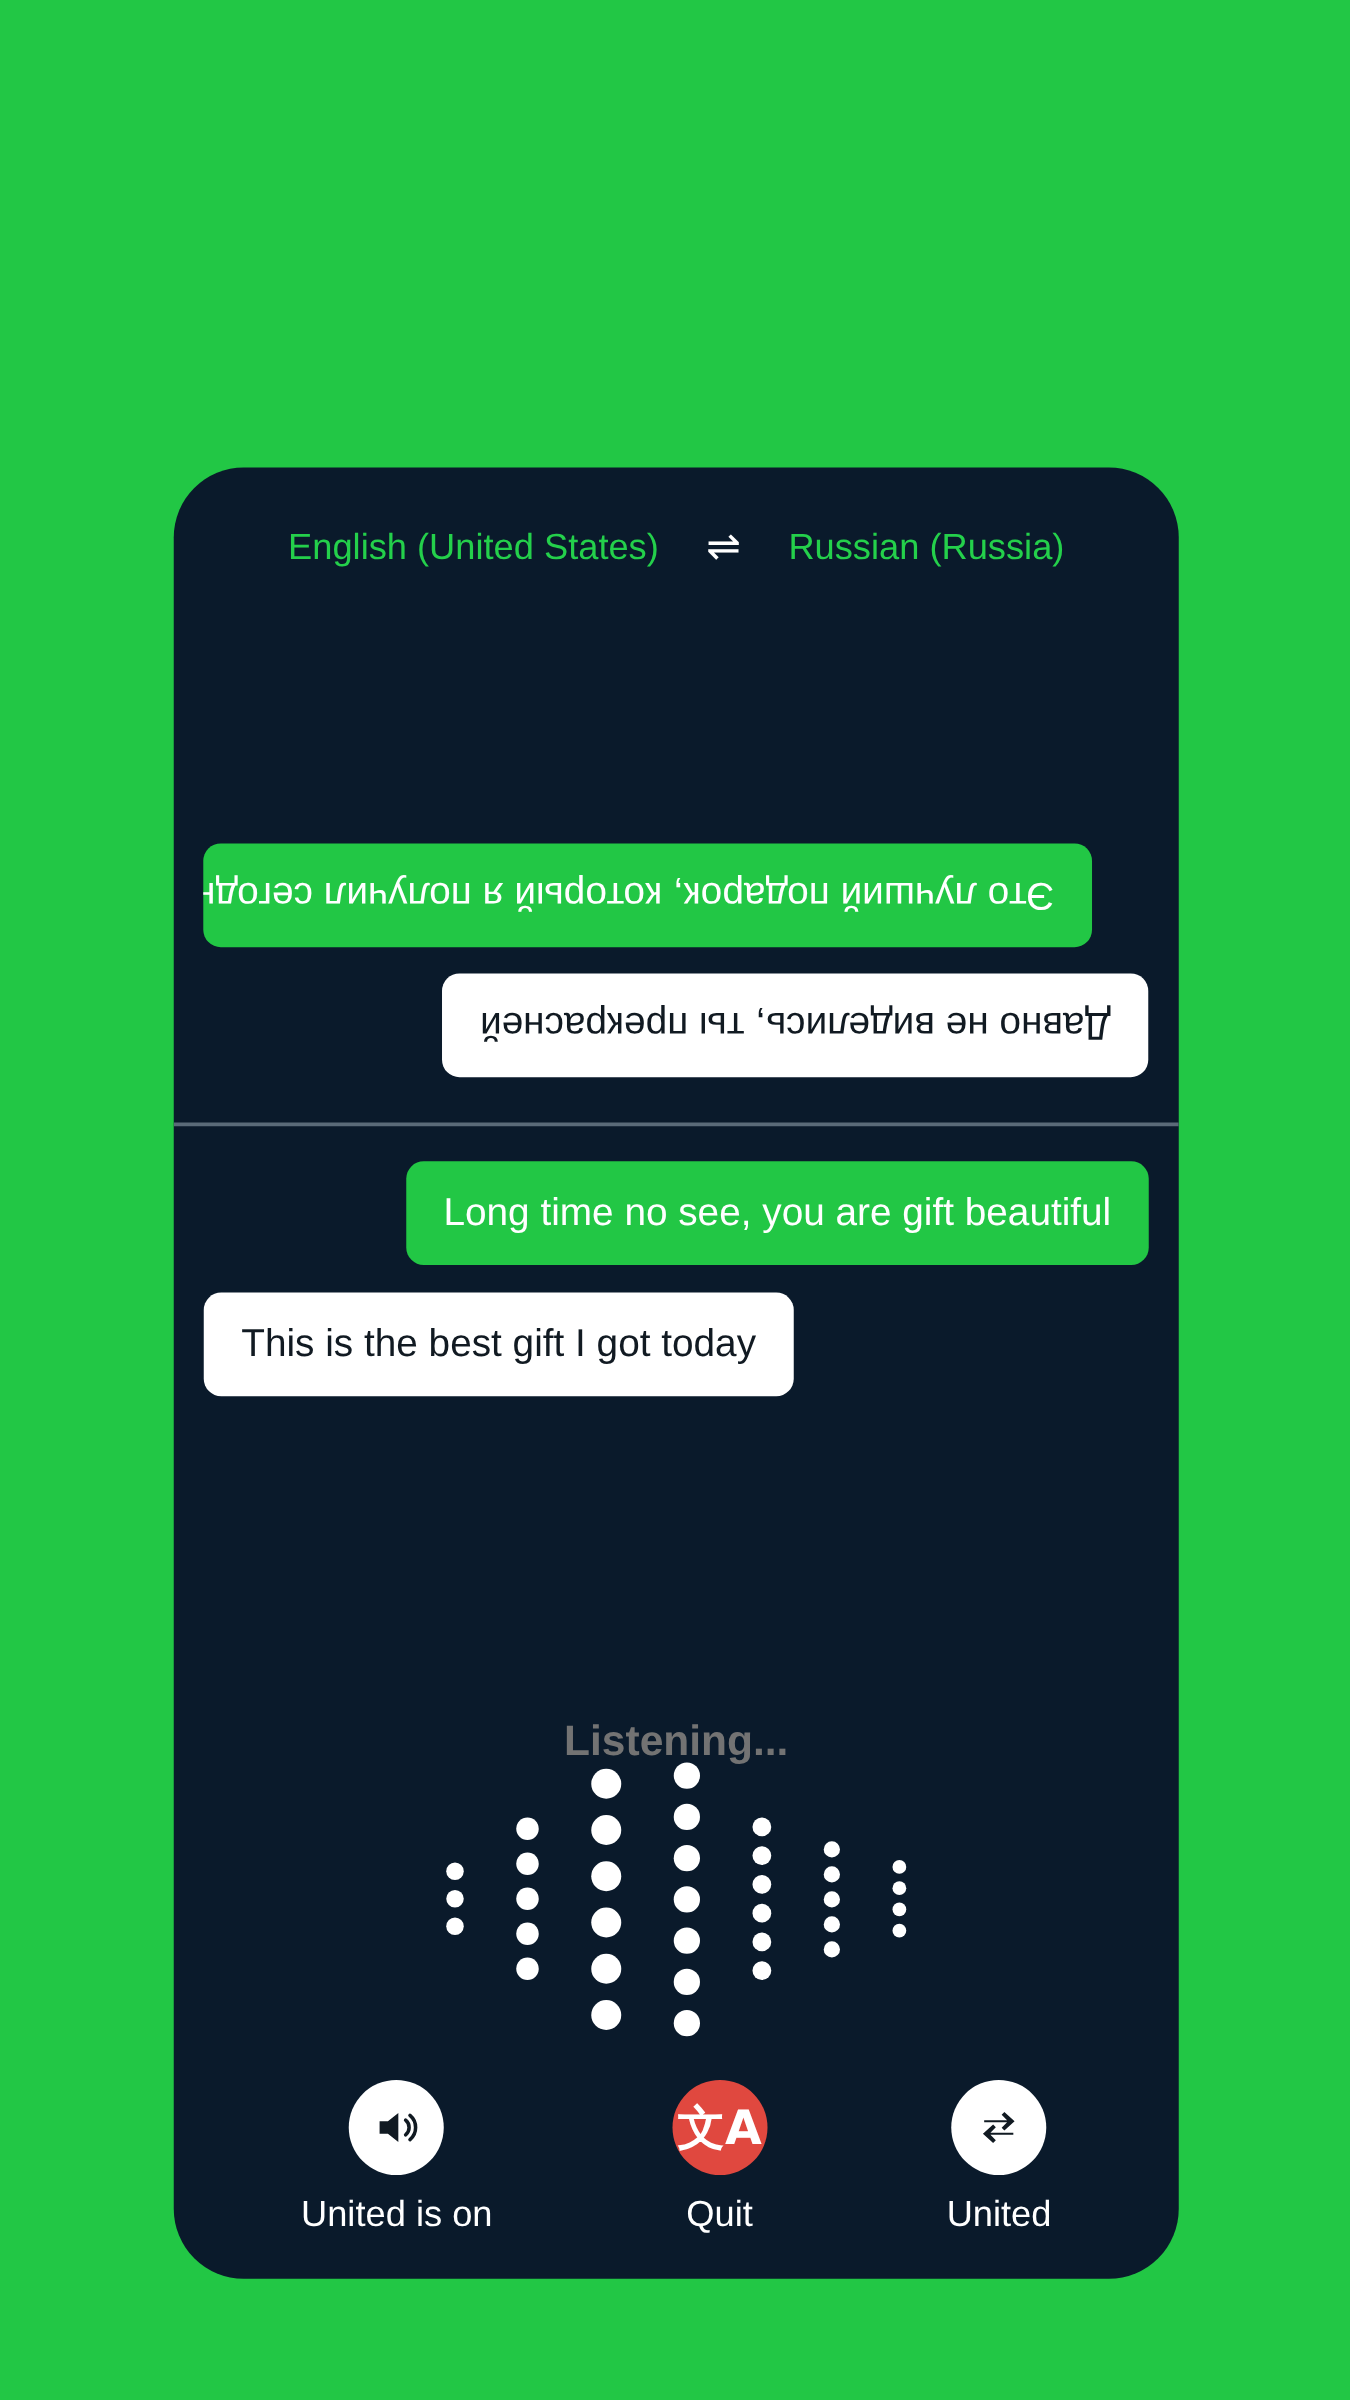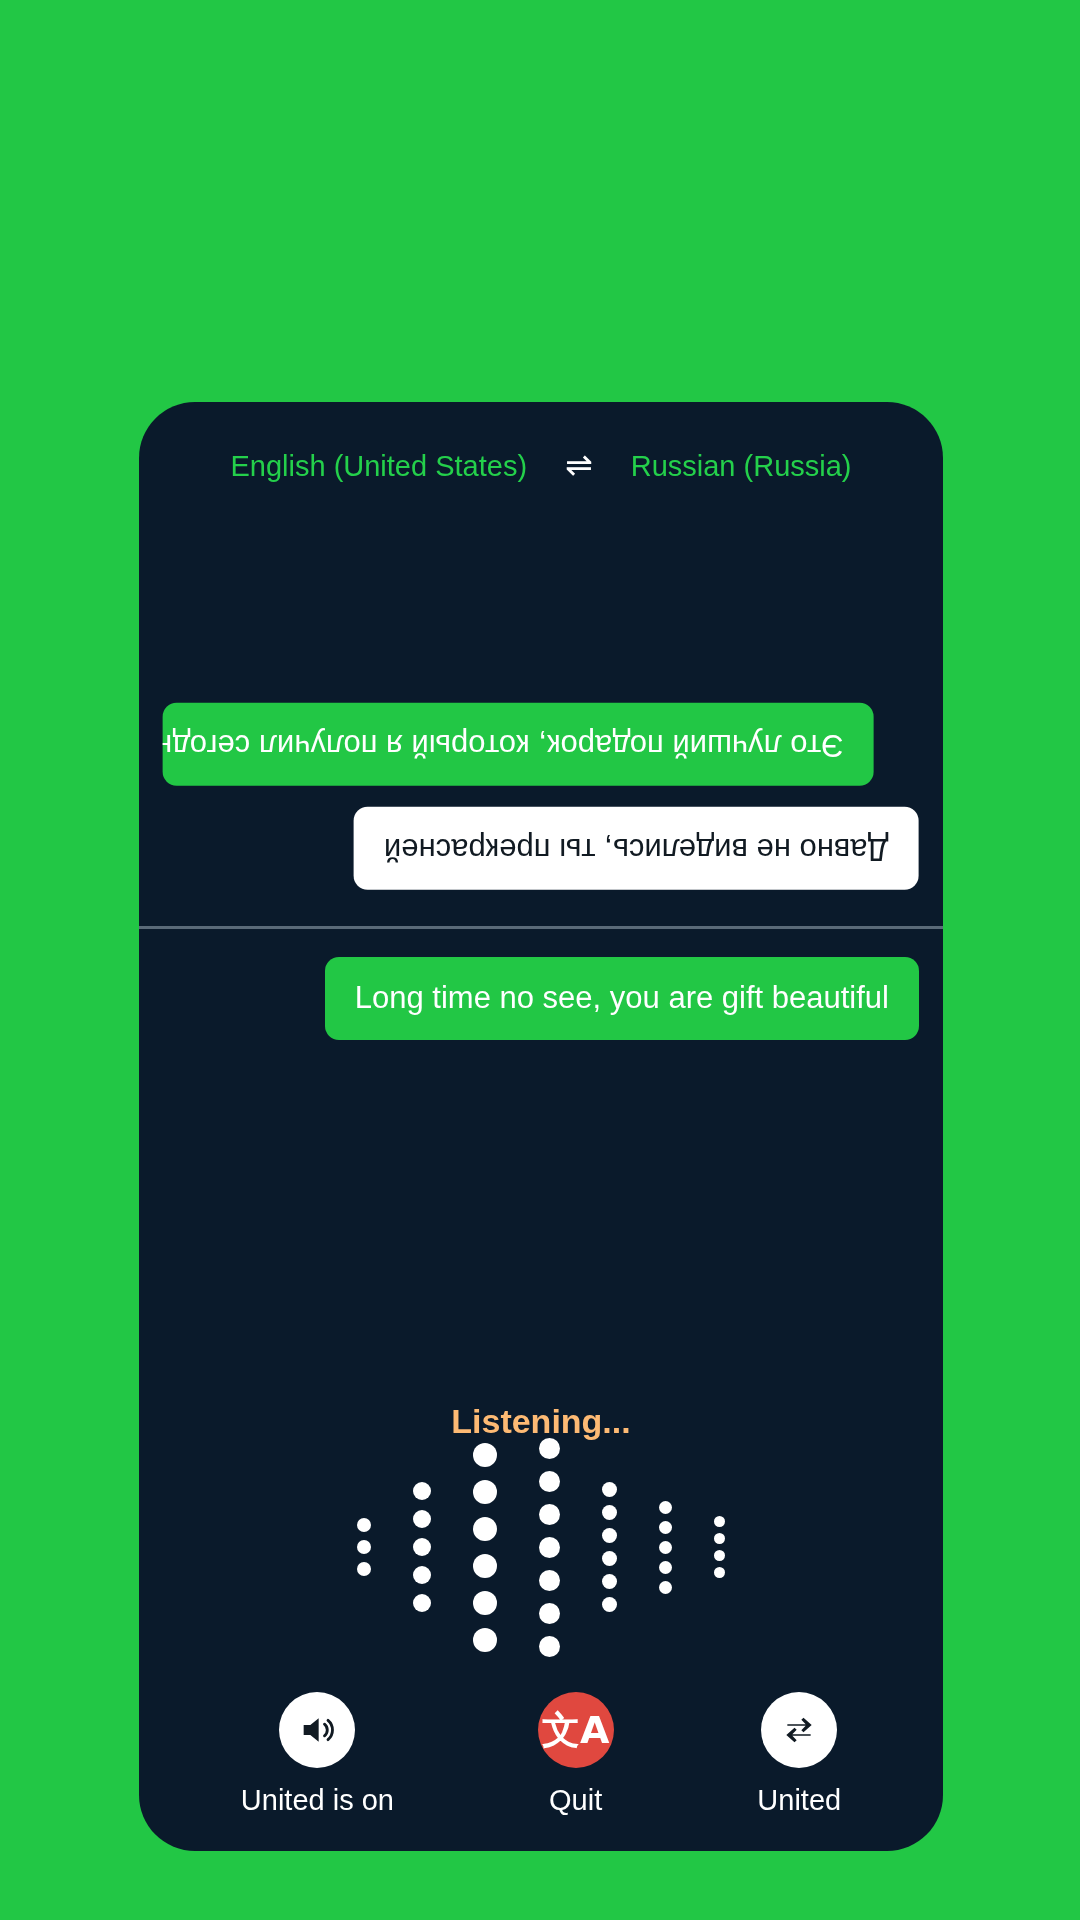--- a/index.html
+++ b/index.html
@@ -23,21 +23,20 @@
   }
 
   
   .phone {
     position:absolute;
     left:139px; top:374px;
     width:804px; height:1449px;
     background:#0a1a2b;
     border-radius:56px;
     overflow:hidden;
-    margin-top:28px;
   }
 
   
   .langbar {
     position:absolute; top:28px; left:0; width:100%;
     height:72px;
     display:flex; align-items:center; justify-content:center;
     gap:38px;
   }
   .lang {
@@ -88,21 +87,21 @@
   .row.left  { justify-content:flex-start; }
   .row.right { justify-content:flex-end; }
 
   
   .flip { transform:rotate(180deg); }
 
   
   .listening {
     position:absolute; top:1000px; left:0; width:100%;
     text-align:center;
-    color:#fdba74;
+    color:#737373;
     font-size:34px;
     font-weight:700;
   }
   .viz {
     position:absolute; top:1060px; left:0; width:100%;
     height:170px;
     display:flex; align-items:center; justify-content:center;
     gap:42px;
   }
   .viz-col {
@@ -162,20 +161,23 @@
         </div>
       </div>
     </div>
 
     <div class="divider"></div>
 
     <div class="pane pane-bottom">
       <div class="bubbles" style="bottom:auto; top:28px;">
         <div class="row right">
           <div class="bubble green">Long time no see, you are gift beautiful</div>
+        </div>
+        <div class="row left">
+          <div class="bubble white">This is the best gift I got today</div>
         </div>
       </div>
     </div>
 
     <div class="listening">Listening...</div>
 
     <div class="viz" id="viz">
         <div class="viz-col" style="gap: 8px;">
           <div class="dot" style="width: 14px; height: 14px;"></div>
           <div class="dot" style="width: 14px; height: 14px;"></div>

